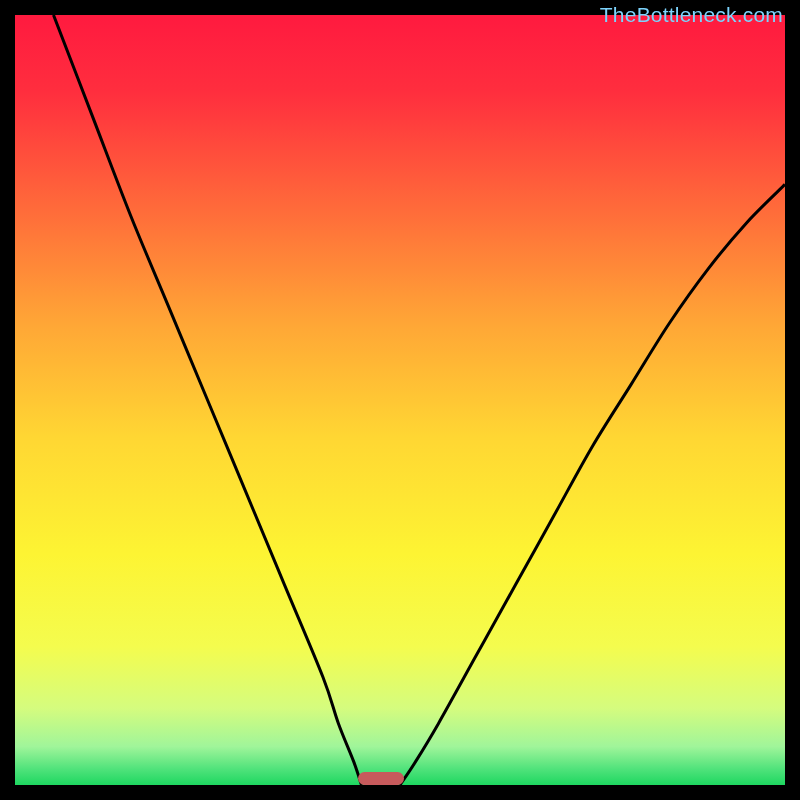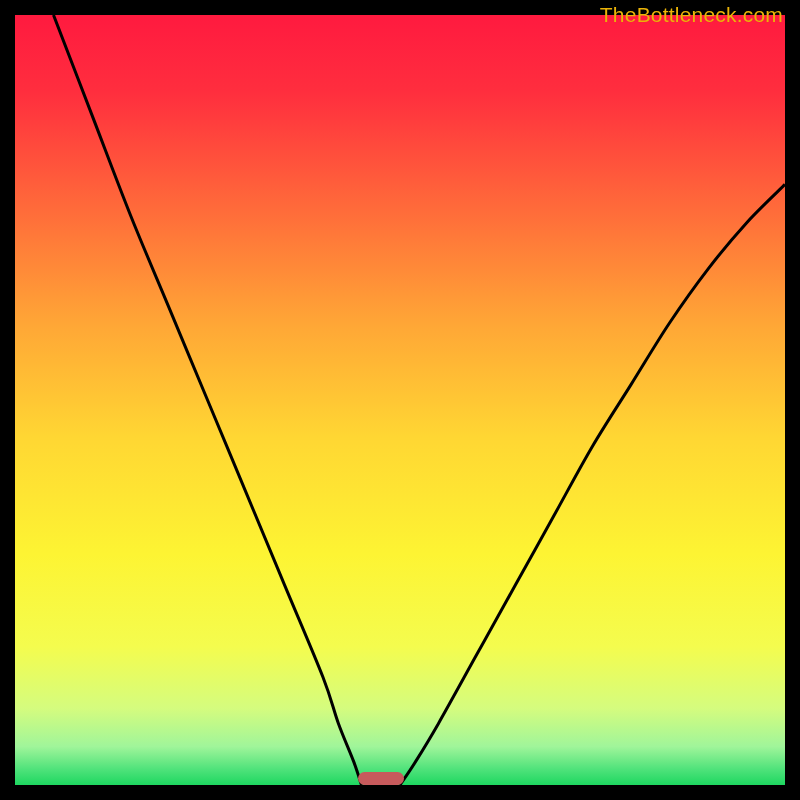--- a/index.html
+++ b/index.html
@@ -21,21 +21,21 @@
       position: absolute;
       left: 0; top: 0;
       width: 100%; height: 100%;
     }
     .watermark {
       position: absolute;
       top: 3px;
       right: 17px;
       font-family: Arial, sans-serif;
       font-size: 21px;
-      color: #eab308;
+      color: #7dd3fc;
       font-weight: 500;
       letter-spacing: 0.2px;
     }
     .curve {
       position: absolute;
       left: 0; top: 0;
       width: 100%; height: 100%;
     }
     .marker {
       position: absolute;

